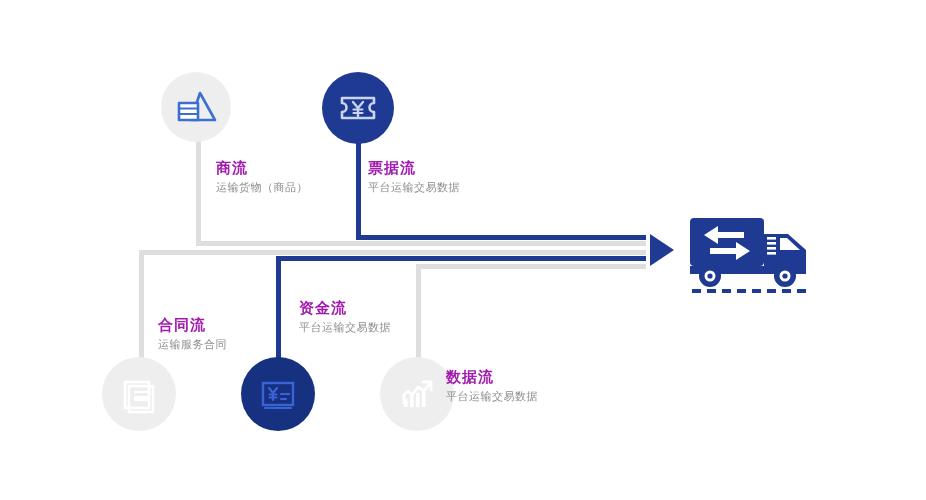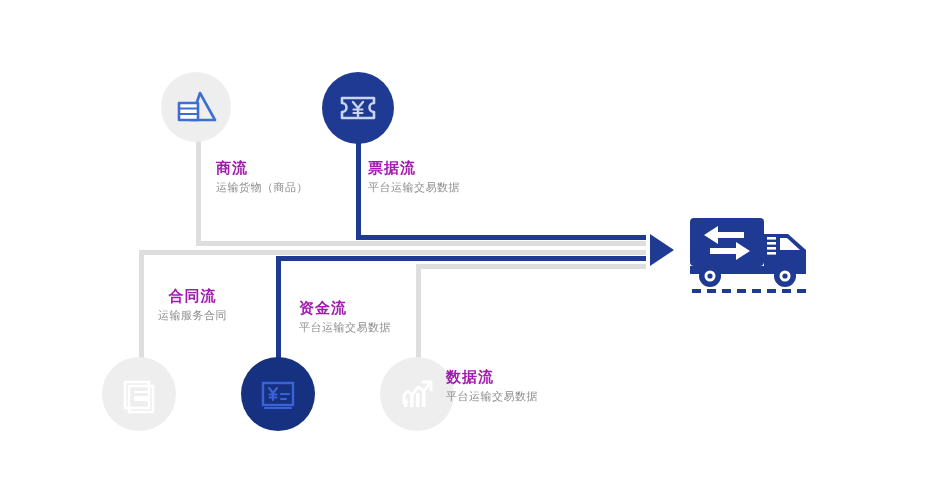--- a/index.html
+++ b/index.html
@@ -106,21 +106,21 @@
 
   <div class="node">
     <div class="circle light" style="left:102px;top:357px;width:74px;height:74px;">
       <svg width="46" height="46" viewBox="0 0 46 46">
         <rect x="9" y="11" width="24" height="26" fill="none" stroke="#ffffff" stroke-width="2.6"></rect>
         <rect x="13" y="15" width="24" height="26" fill="none" stroke="#ffffff" stroke-width="2.6"></rect>
         <line x1="18" y1="21" x2="32" y2="21" stroke="#ffffff" stroke-width="2.2"></line>
         <rect x="18" y="25" width="14" height="5" fill="#ffffff"></rect>
       </svg>
     </div>
-    <div class="label" style="left:158px;top:286px;text-align:center;">
+    <div class="label" style="left:158px;top:315px;">
       <div class="title">合同流</div>
       <div class="sub">运输服务合同</div>
     </div>
   </div>
 
   <div class="node">
     <div class="circle blue-dark" style="left:241px;top:357px;width:74px;height:74px;">
       <svg width="46" height="46" viewBox="0 0 46 46">
         <rect x="8" y="12" width="30" height="22" fill="none" stroke="#3b63d8" stroke-width="2.4"></rect>
         <path d="M14 17 L18 22 L22 17" fill="none" stroke="#3b63d8" stroke-width="2.1" stroke-linecap="round"></path>

